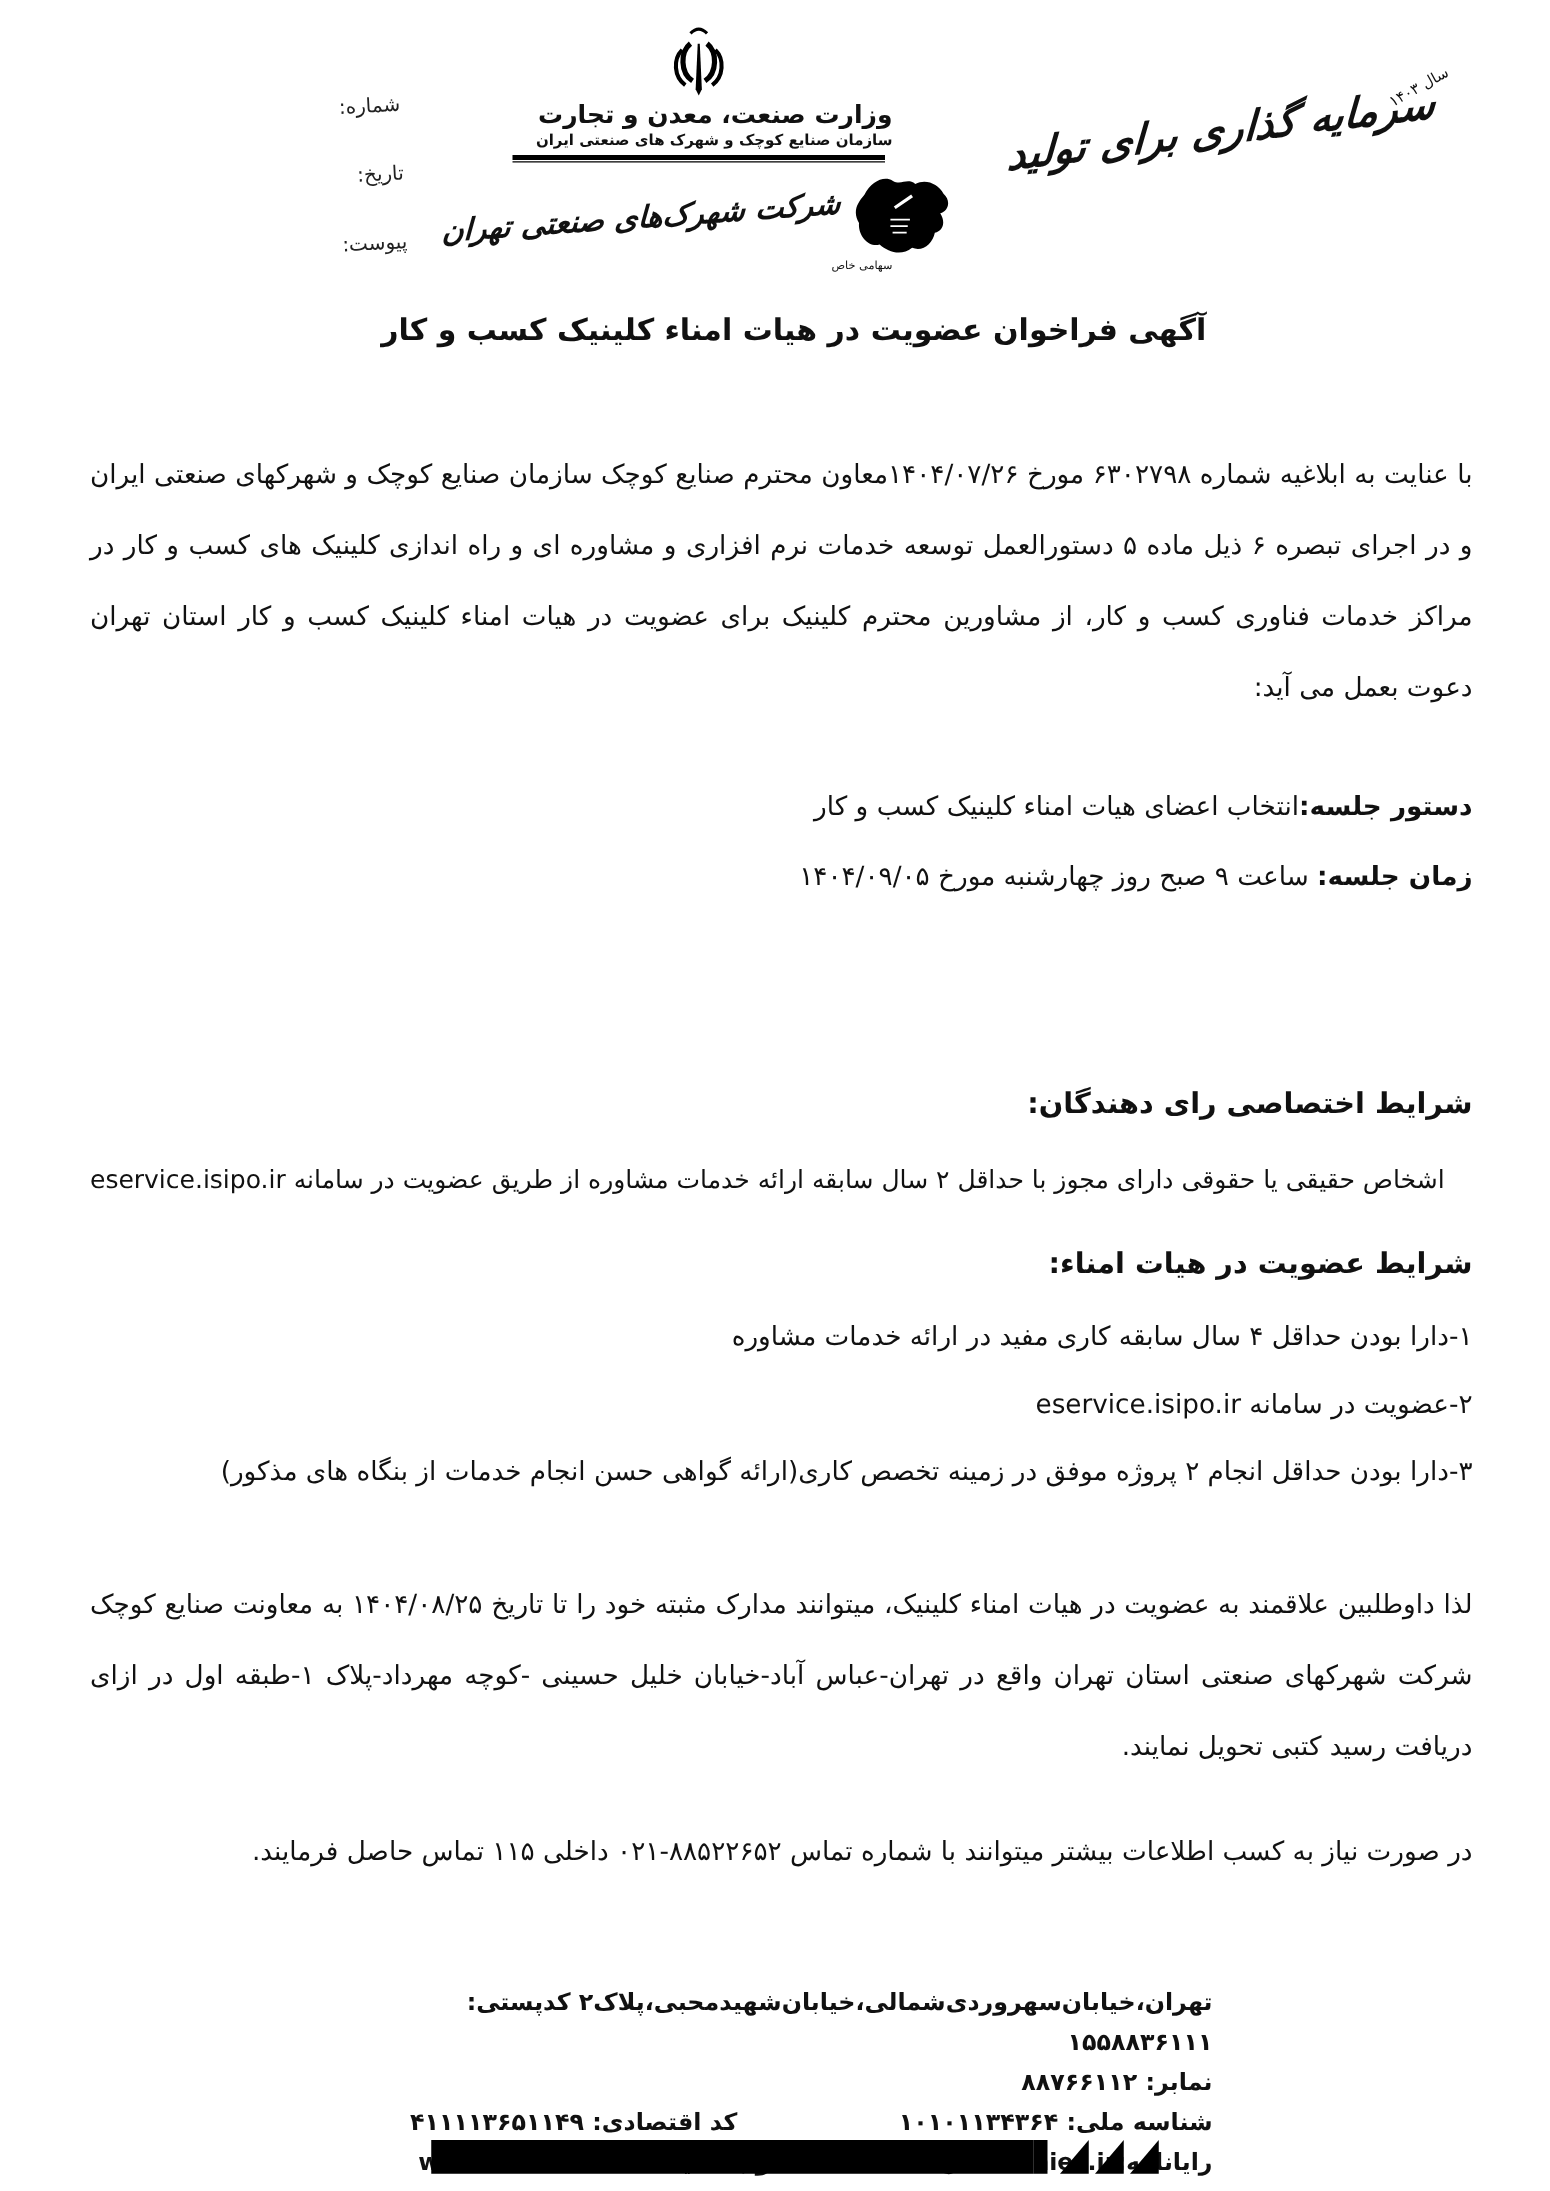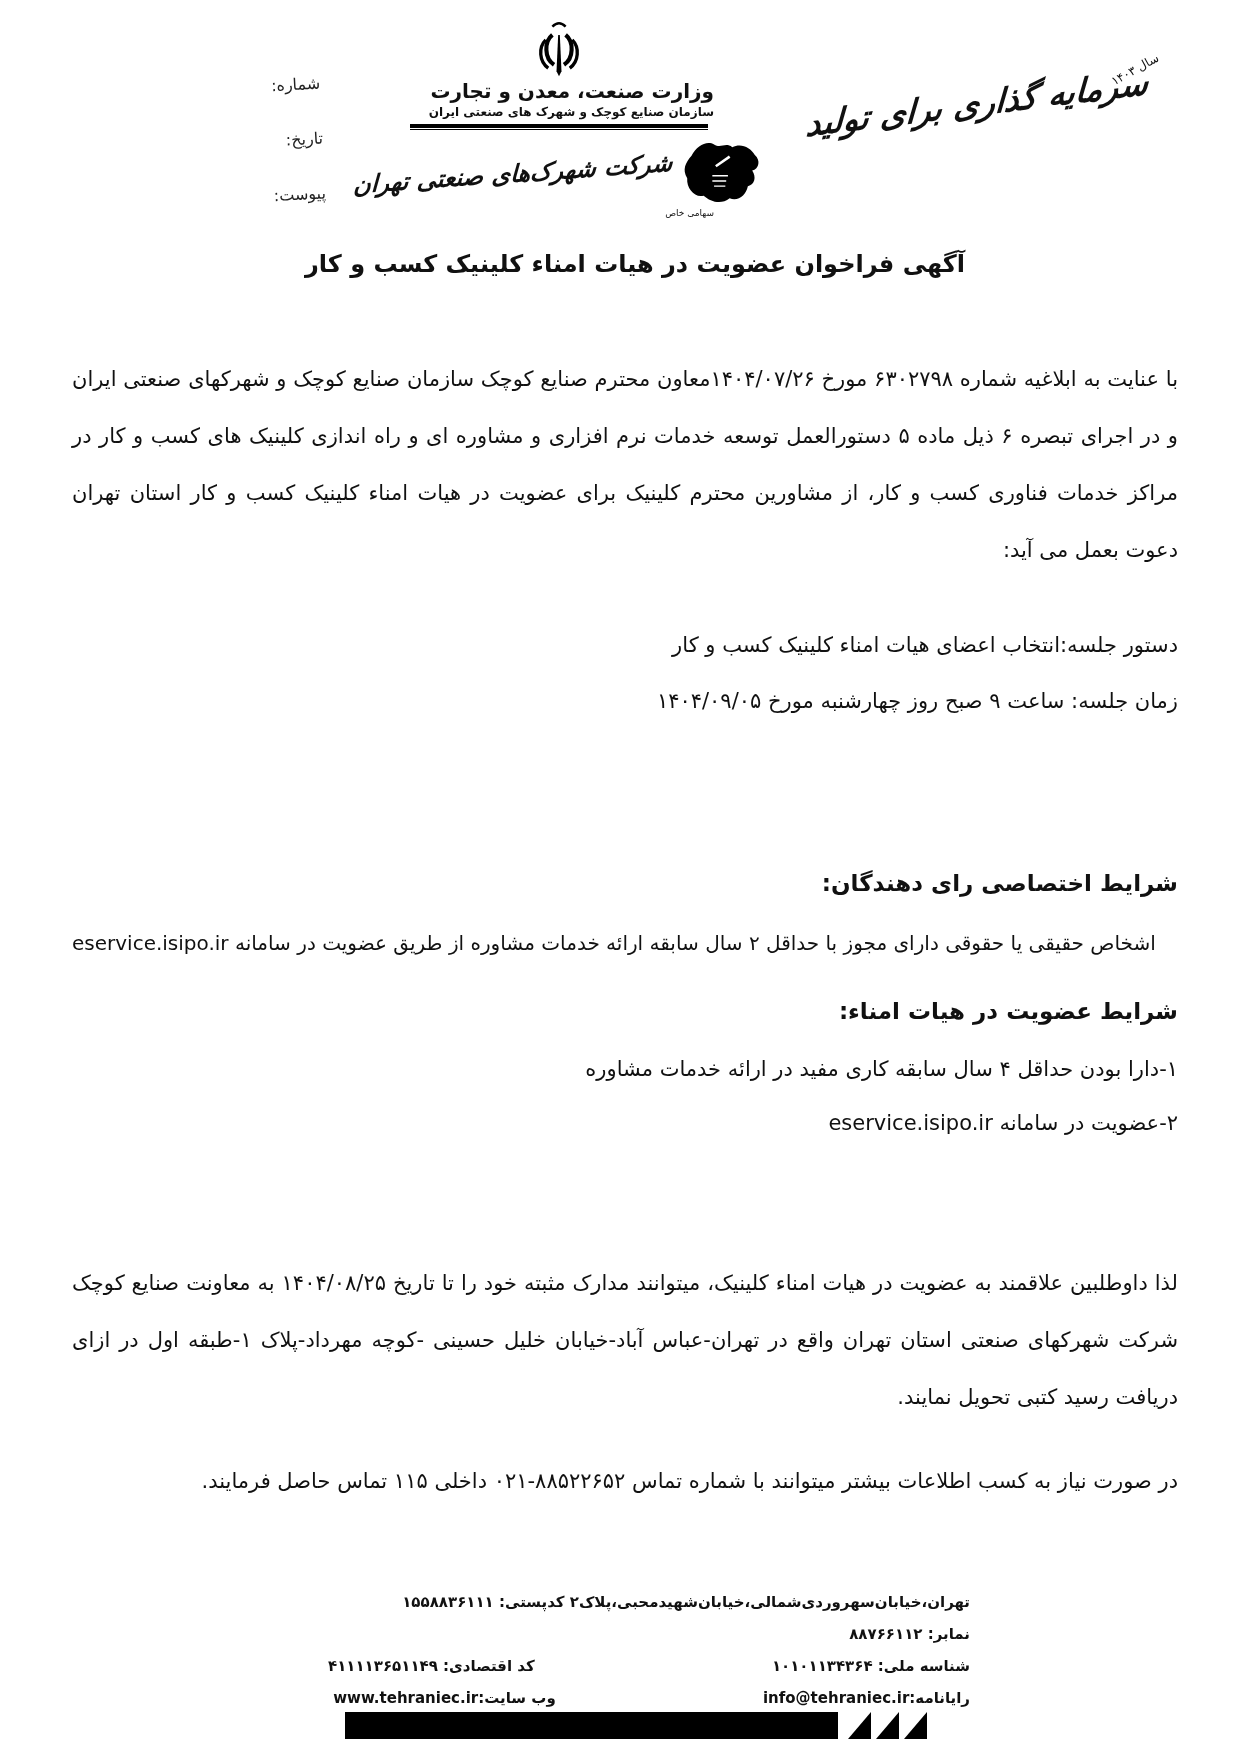--- a/index.html
+++ b/index.html
@@ -27,30 +27,30 @@
   .slogan{top:84px;left:762px;width:430px;text-align:center;transform:rotate(-7deg);}
   .slogan-year{position:absolute;top:-2px;right:28px;font-size:12px;transform:rotate(-22deg);}
   .slogan-main{font-size:33px;font-weight:bold;font-style:italic;
                transform:skewX(-10deg);white-space:nowrap;}
   
   .doc-title{top:250px;right:0;left:30px;text-align:center;font-size:24px;font-weight:bold;}
   
   .block{right:62px;left:72px;font-size:21px;line-height:57px;text-align:justify;}
   .intro{top:330px;}
   .meeting{top:617px;line-height:56px;}
-  .b{font-weight:normal;}
+  .b{font-weight:bold;}
   .voters{top:852px;}
   .voters .body-line{font-size:20px;line-height:58px;text-align:left;}
   .sec-head{font-size:23px;font-weight:bold;line-height:62px;text-align:right;}
   .membership{top:980px;}
   .membership .item{line-height:54px;text-align:right;}
   .submission{top:1234px;}
   .contact{top:1432px;text-align:right;}
   
-  .footer{top:1586px;left:328px;width:642px;font-size:15px;font-weight:bold;line-height:32px;}
+  .footer{top:1586px;left:328px;width:642px;font-size:19px;font-weight:bold;line-height:32px;}
   .footer .row{display:flex;justify-content:space-between;}
   .strip{top:1712px;left:345px;display:flex;align-items:stretch;height:27px;}
   .bar{width:482px;background:#000;}
   .sq{width:11px;background:#000;margin-right:10px;}
   .tri{width:0;height:0;border-bottom:27px solid #000;border-left:23px solid transparent;margin-right:5px;}
 </style>
 </head>
 <body>
 
 <div class="abs meta">
@@ -104,20 +104,21 @@
 
 <div class="abs block voters">
   <div class="sec-head">شرایط اختصاصی رای دهندگان:</div>
   <div class="body-line">اشخاص حقیقی یا حقوقی دارای مجوز با حداقل ۲ سال سابقه ارائه خدمات مشاوره از طریق عضویت در سامانه eservice.isipo.ir</div>
 </div>
 
 <div class="abs block membership">
   <div class="sec-head">شرایط عضویت در هیات امناء:</div>
   <div class="item">۱-دارا بودن حداقل ۴ سال سابقه کاری مفید در ارائه خدمات مشاوره</div>
   <div class="item">۲-عضویت در سامانه eservice.isipo.ir</div>
+  <div class="item">۳-دارا بودن حداقل انجام ۲ پروژه موفق در زمینه تخصص کاری(ارائه گواهی حسن انجام خدمات از بنگاه های مذکور)</div>
 </div>
 
 <p class="abs block submission">لذا داوطلبین علاقمند به عضویت در هیات امناء کلینیک، میتوانند مدارک مثبته خود را تا تاریخ ۱۴۰۴/۰۸/۲۵ به معاونت صنایع کوچک شرکت شهرکهای صنعتی استان تهران واقع در تهران-عباس آباد-خیابان خلیل حسینی -کوچه مهرداد-پلاک ۱-طبقه اول در ازای دریافت رسید کتبی تحویل نمایند.</p>
 
 <p class="abs block contact">در صورت نیاز به کسب اطلاعات بیشتر میتوانند با شماره تماس ۸۸۵۲۲۶۵۲-۰۲۱ داخلی ۱۱۵ تماس حاصل فرمایند.</p>
 
 <div class="abs footer">
   <div>تهران،خیابان‌سهروردی‌شمالی،خیابان‌شهیدمحبی،پلاک۲ کدپستی: ۱۵۵۸۸۳۶۱۱۱</div>
   <div class="row">
     <div>

